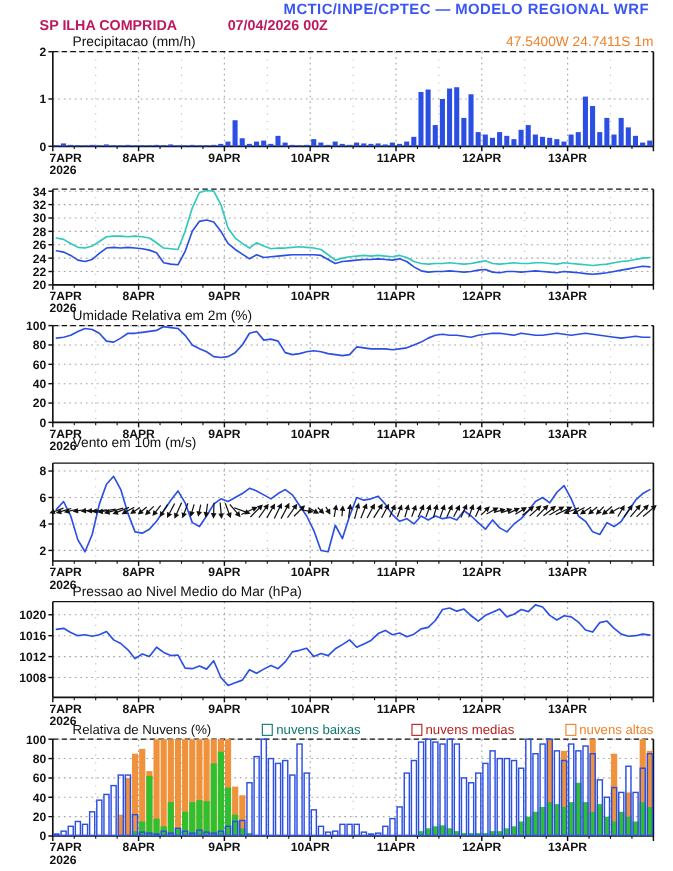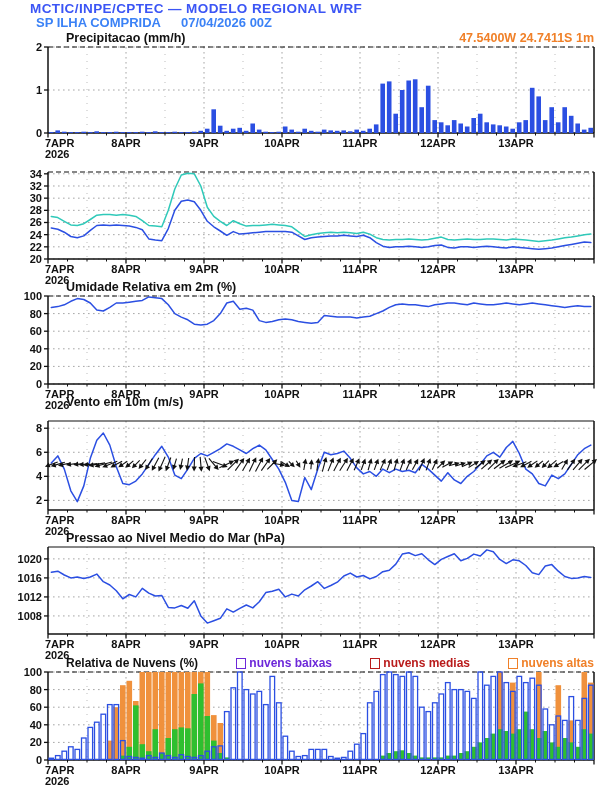--- a/index.html
+++ b/index.html
@@ -1,29 +1,29 @@
 <!DOCTYPE html>
 <html><head>
 <meta charset="utf-8">
 <style>
   html,body{margin:0;padding:0;background:#fff;}
   body{width:612px;height:792px;font-family:"Liberation Sans",sans-serif;}
   .page{position:relative;width:612px;height:792px;overflow:hidden;background:#fff;}
   svg#plots{position:absolute;left:0;top:0;}
-  .hdr-title{position:absolute;top:1px;left:30px;width:560px;text-align:left;
+  .hdr-title{position:absolute;top:1px;left:30px;width:560px;text-align:right;
     color:#3b55f5;font-weight:bold;font-size:13.5px;letter-spacing:.4px;white-space:nowrap;}
-  .hdr-sub{position:absolute;top:15px;left:36px;color:#3b82f6;font-weight:bold;
-    font-size:13px;display:flex;gap:20px;white-space:nowrap;}
+  .hdr-sub{position:absolute;top:15px;left:36px;color:#be185d;font-weight:bold;
+    font-size:13px;display:flex;gap:46px;white-space:nowrap;}
   .prow{position:absolute;left:66px;width:528px;display:flex;justify-content:space-between;
-    align-items:flex-end;font-weight:bold;font-size:12.5px;color:#111;white-space:nowrap;}
+    align-items:flex-end;font-weight:normal;font-size:12.5px;color:#111;white-space:nowrap;}
   .r1{top:31px}.r2{top:156px}.r3{top:280px}.r4{top:395px}.r5{top:531px}
   .r6{top:656px;font-size:12px;}
   .t-orange{color:#f08028}.t-cyan{color:#2fc9b9}
   .leg-item{display:inline-flex;align-items:center;}
-  .leg-blue{color:#6d28d9}.leg-green{color:#b91c1c}.leg-orange{color:#f08028}
+  .leg-blue{color:#0f766e}.leg-green{color:#b91c1c}.leg-orange{color:#f08028}
   .box{display:inline-block;width:8px;height:9px;border:1.7px solid currentColor;
     margin-right:3px;background:#fff;}
 </style>
 </head>
 <body>
 
 <div class="page">
   <div class="hdr-title">MCTIC/INPE/CPTEC — MODELO REGIONAL WRF</div>
   <div class="hdr-sub">
     <span>SP ILHA COMPRIDA</span>

